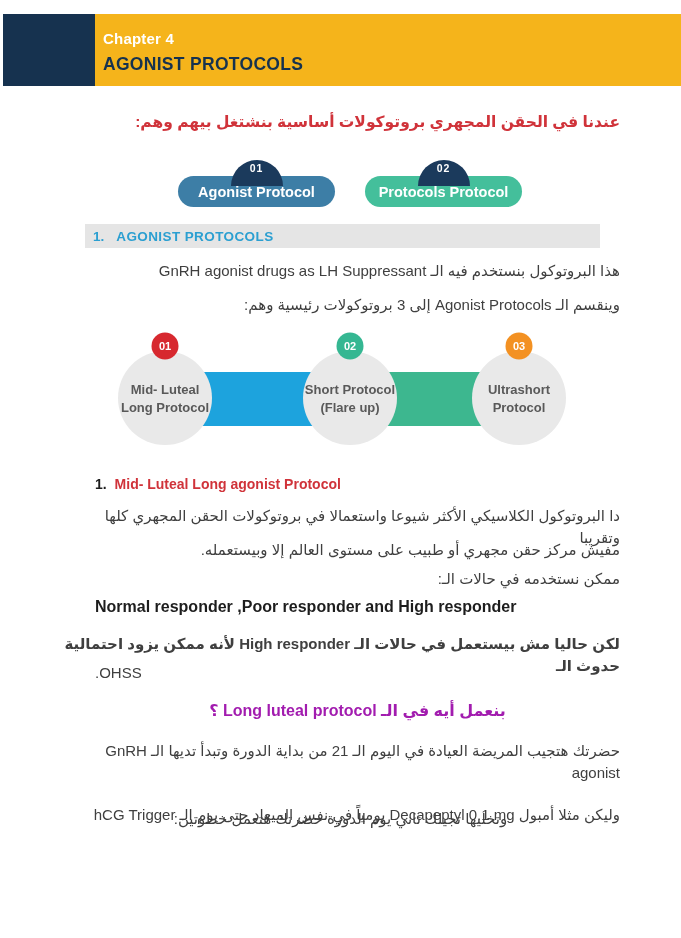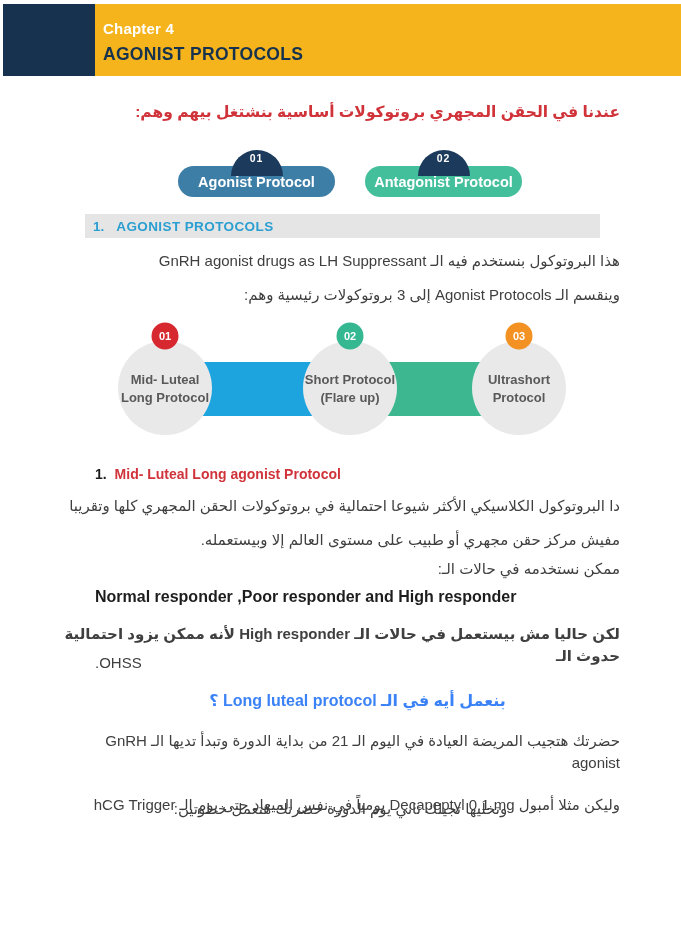--- a/index.html
+++ b/index.html
@@ -2,20 +2,21 @@
 <html lang="ar"><head>
 <meta charset="utf-8">
 <style>
   html,body{margin:0;padding:0;background:#ffffff;}
   .page{
     position:relative;
     width:681px;height:842px;
     background:#ffffff;
     font-family:"Liberation Sans","DejaVu Sans",sans-serif;
     overflow:hidden;
+    margin-top:10px;
   }
   
   .header-navy{
     position:absolute;left:3px;top:4px;width:92px;height:72px;
     background:#16324F;
   }
   .header-yellow{
     position:absolute;left:95px;top:4px;right:0;height:72px;
     background:#F5B41B;
   }
@@ -81,21 +82,21 @@
   .badge-num{font-size:11px;font-weight:bold;fill:#ffffff;}
   
   .subsection-heading{
     position:absolute;left:95px;top:466px;
     font-size:14px;font-weight:bold;color:#1D1D1D;
   }
   .subsection-heading .red{color:#D0333A;margin-left:4px;text-align:center;}
   .question-heading{
     position:absolute;left:95px;right:61px;top:691px;
     direction:rtl;text-align:center;
-    color:#3b82f6;font-size:16px;font-weight:bold;
+    color:#a21caf;font-size:16px;font-weight:bold;
   }
   
   .page-number-badge{
     position:absolute;left:326px;top:858px;width:48px;height:23px;
     background:#F5B41B;display:flex;align-items:center;justify-content:center;
     color:#b91c1c;font-size:14px;font-weight:bold;
   }
 </style>
 </head>
 <body>
@@ -113,21 +114,21 @@
   <div class="pill pill-1">
     <div class="pill-tab">
       <span class="pill-tab-num">01</span>
     </div>
     <span class="pill-label">Agonist Protocol</span>
   </div>
   <div class="pill pill-2">
     <div class="pill-tab">
       <span class="pill-tab-num">02</span>
     </div>
-    <span class="pill-label">Antagonist Protocol</span>
+    <span class="pill-label">Protocols Protocol</span>
   </div>
 
   <div class="section-band">
     <span class="section-num">1.</span>
     <span class="section-title">AGONIST PROTOCOLS</span>
   </div>
 
   <div class="ar-line" style="top:250px;">هذا البروتوكول بنستخدم فيه الـ GnRH agonist drugs as LH Suppressant</div>
   <div class="ar-line" style="top:284px;">وينقسم الـ Agonist Protocols إلى 3 بروتوكولات رئيسية وهم:</div>
 
@@ -153,21 +154,21 @@
     <text class="node-label" x="255" y="86" text-anchor="middle">(Flare up)</text>
     <text class="node-label" x="424" y="68" text-anchor="middle">Ultrashort</text>
     <text class="node-label" x="424" y="86" text-anchor="middle">Protocol</text>
   </svg>
 
   <div class="subsection-heading">
     <span>1.</span>
     <span class="red">Mid- Luteal Long agonist Protocol</span>
   </div>
 
-  <div class="ar-line" style="top:495px;">دا البروتوكول الكلاسيكي الأكثر شيوعا احتمالية في بروتوكولات الحقن المجهري كلها وتقريبا</div>
+  <div class="ar-line" style="top:495px;">دا البروتوكول الكلاسيكي الأكثر شيوعا واستعمالا في بروتوكولات الحقن المجهري كلها وتقريبا</div>
   <div class="ar-line" style="top:529px;">مفيش مركز حقن مجهري أو طبيب على مستوى العالم إلا وبيستعمله.</div>
 
   <div class="ar-line" style="top:558px;text-align:right;">ممكن نستخدمه في حالات الـ:</div>
 
   <div class="en-line" style="top:588px;">Normal responder ,Poor responder and High responder</div>
 
   <div class="ar-line" style="top:623px;font-weight:bold;">لكن حاليا مش بيستعمل في حالات الـ High responder لأنه ممكن يزود احتمالية حدوث الـ</div>
   <div class="ar-line ar-left" style="top:652px;">OHSS.</div>
 
   <div class="question-heading">بنعمل أيه في الـ  Long luteal protocol ؟</div>

